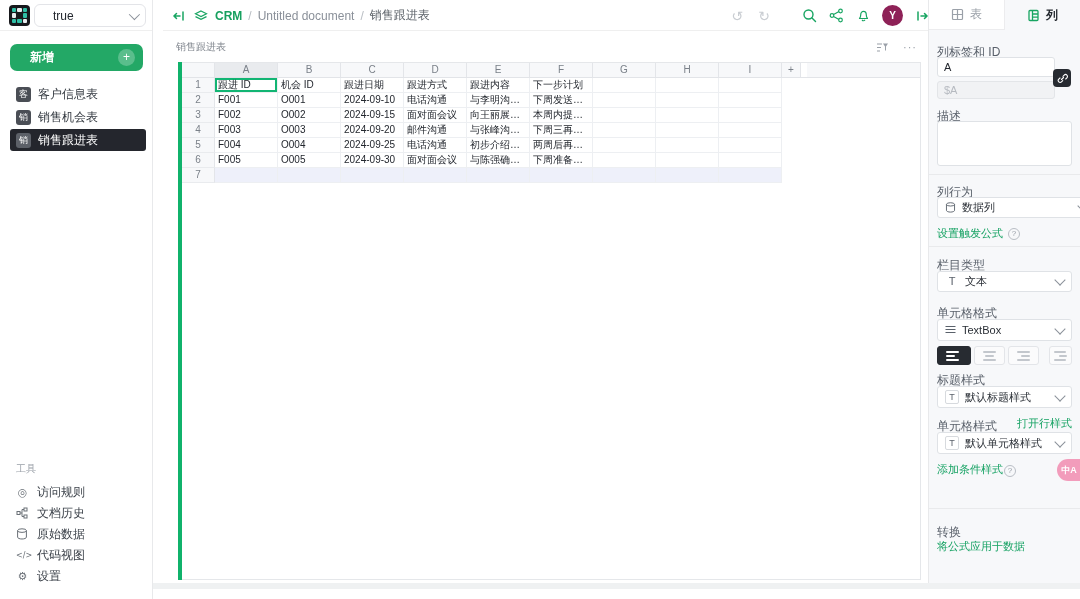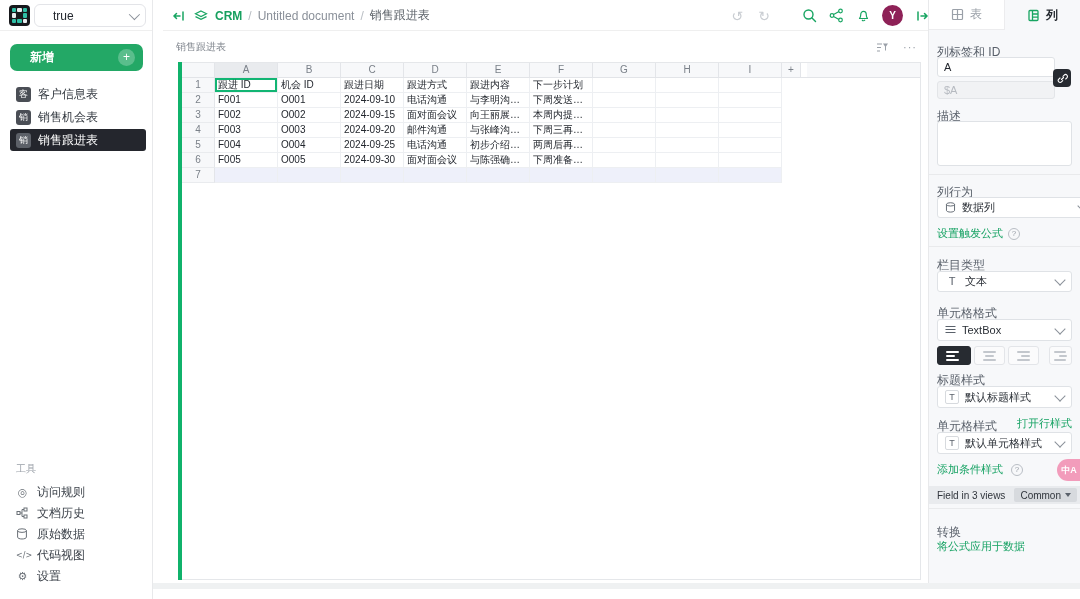--- a/index.html
+++ b/index.html
@@ -483,32 +483,25 @@
   </div>
 
   <div class="rp-label abs" style="left:8px; top:418px;">单元格样式</div>
   <span class="rp-link abs" style="right:8px; top:416px;">打开行样式</span>
   <div class="dd abs" style="left:8px; top:432px; width:135px; height:22px;">
     <span class="ticon">T</span>
     <span class="dtxt">默认单元格样式</span>
     <span class="chev"></span>
   </div>
 
-  <div class="abs" style="left:8px; top:462px; display:flex; gap:8px; align-items:center;">
+  <div class="abs" style="left:8px; top:462px; display:flex; gap:1px; align-items:flex-end;">
     <span class="rp-link">添加条件样式</span>
     <span class="qcircle">?</span>
   </div>
 
-  <div id="views-bar">
-    <span class="vtxt">Field in 3 views</span>
-    <span id="common-btn">
-      <span>Common</span>
-      <span class="tri"></span>
-    </span>
-  </div>
 
   <div class="divider" style="top:508px;"></div>
 
   <div class="rp-label abs" style="left:8px; top:524px;">转换</div>
   <span class="rp-link abs" style="left:8px; top:539px;">将公式应用于数据</span>
 
   <div id="translate-badge">中A</div>
 </div>
 
 </body></html>

